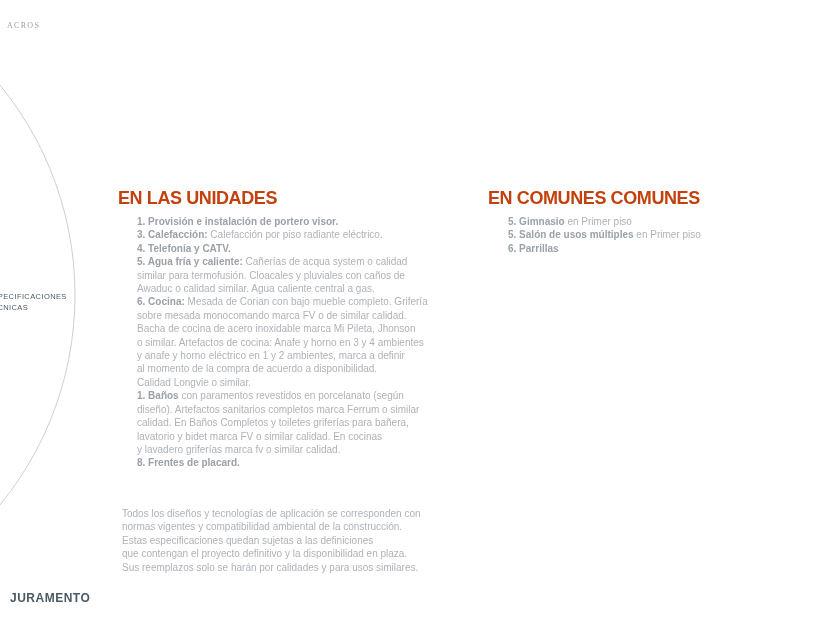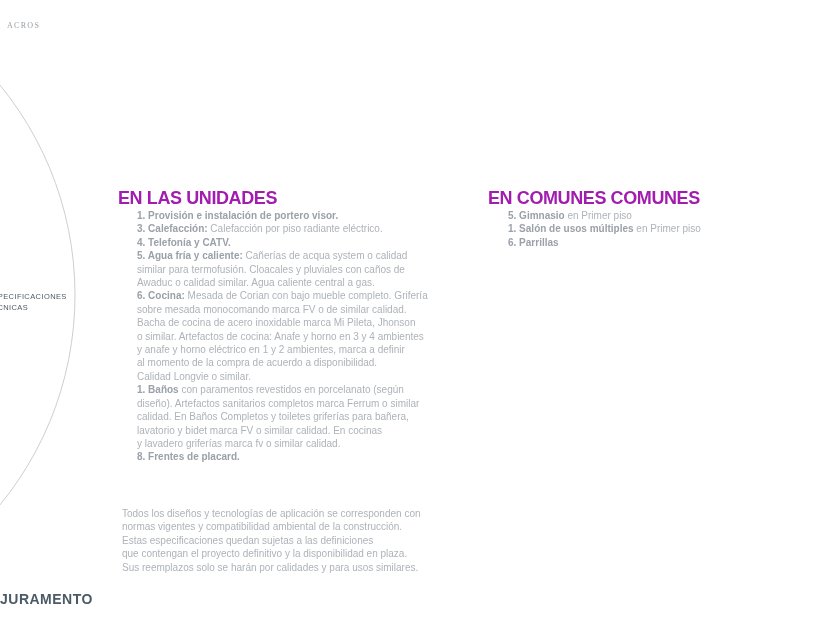--- a/index.html
+++ b/index.html
@@ -14,32 +14,32 @@
   .brand {
     position: absolute; left: 7px; top: 21px;
     font-size: 8px; letter-spacing: 1.3px; color: #9aa1a7; font-weight: 400; font-family: Liberation Serif, serif;
   }
   .side-label {
     position: absolute; left: -13px; top: 291px;
     font-size: 7.5px; letter-spacing: 0.4px; line-height: 11px;
     color: #4c5a66; font-weight: 400; white-space: pre-line;
   }
   .footer-brand {
-    position: absolute; left: 0; top: 591px;
-    font-size: 14px; letter-spacing: 0.5px; color: #4b5a65; font-weight: 700;
+    position: absolute; left: 10px; top: 591px;
+    font-size: 12px; letter-spacing: 0.5px; color: #4b5a65; font-weight: 700;
   }
 
   .section-title {
     font-size: 18px; font-weight: 700; letter-spacing: -0.4px;
-    color: #a21caf; line-height: 20px; white-space: nowrap;
+    color: #c2410c; line-height: 20px; white-space: nowrap;
   }
   .col-units  { position: absolute; left: 118px; top: 188px; width: 380px; }
   .col-common { position: absolute; left: 488px; top: 188px; width: 300px; }
 
-  .spec-list { margin-left: 19px; margin-top: 1px; }
+  .spec-list { margin-left: 19px; margin-top: 7px; }
   .col-common .spec-list { margin-left: 20px; }
   .spec-item {
     font-size: 10px; line-height: 13.4px; color: #aeb3b9;
     white-space: pre-line; width: 380px;
   }
   .spec-item b { font-weight: 700; color: #9aa1a9; }
   .note {
     position: absolute; left: 122px; top: 507px; width: 400px;
     font-size: 10px; line-height: 13.4px; color: #aeb3b9; white-space: pre-line;
   }
@@ -78,21 +78,21 @@
 lavatorio y bidet marca FV o similar calidad. En cocinas
 y lavadero griferías marca fv o similar calidad.</span></div>
     <div class="spec-item"><b>8. Frentes de placard.</b><span></span></div>
   </div>
 </div>
 
 <div class="col-common">
   <div class="section-title">EN COMUNES COMUNES</div>
   <div class="spec-list">
     <div class="spec-item"><b>5. Gimnasio</b><span> en Primer piso</span></div>
-    <div class="spec-item"><b>1. Salón de usos múltiples</b><span> en Primer piso</span></div>
+    <div class="spec-item"><b>5. Salón de usos múltiples</b><span> en Primer piso</span></div>
     <div class="spec-item"><b>6. Parrillas</b><span></span></div>
   </div>
 </div>
 
 <div class="note">Todos los diseños y tecnologías de aplicación se corresponden con
 normas vigentes y compatibilidad ambiental de la construcción.
 Estas especificaciones quedan sujetas a las definiciones
 que contengan el proyecto definitivo y la disponibilidad en plaza.
 Sus reemplazos solo se harán por calidades y para usos similares.</div>
 

